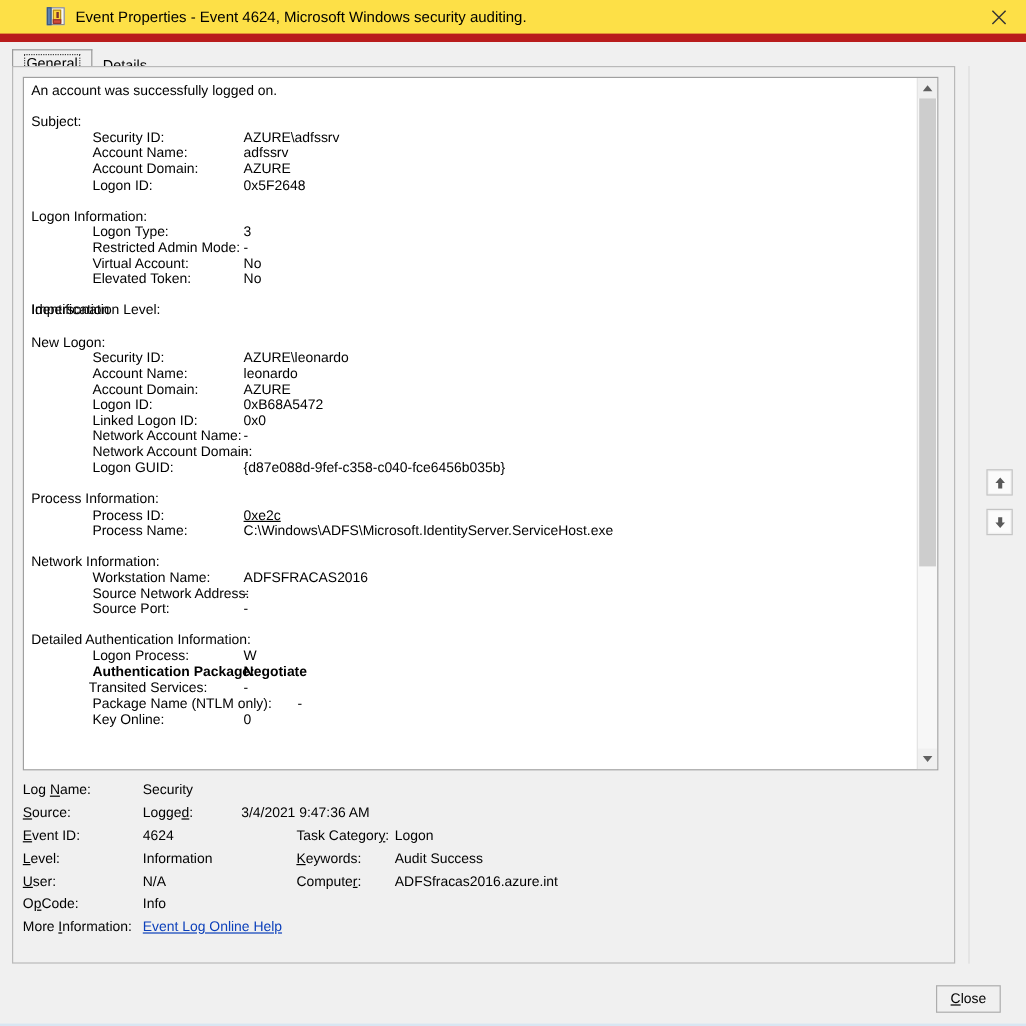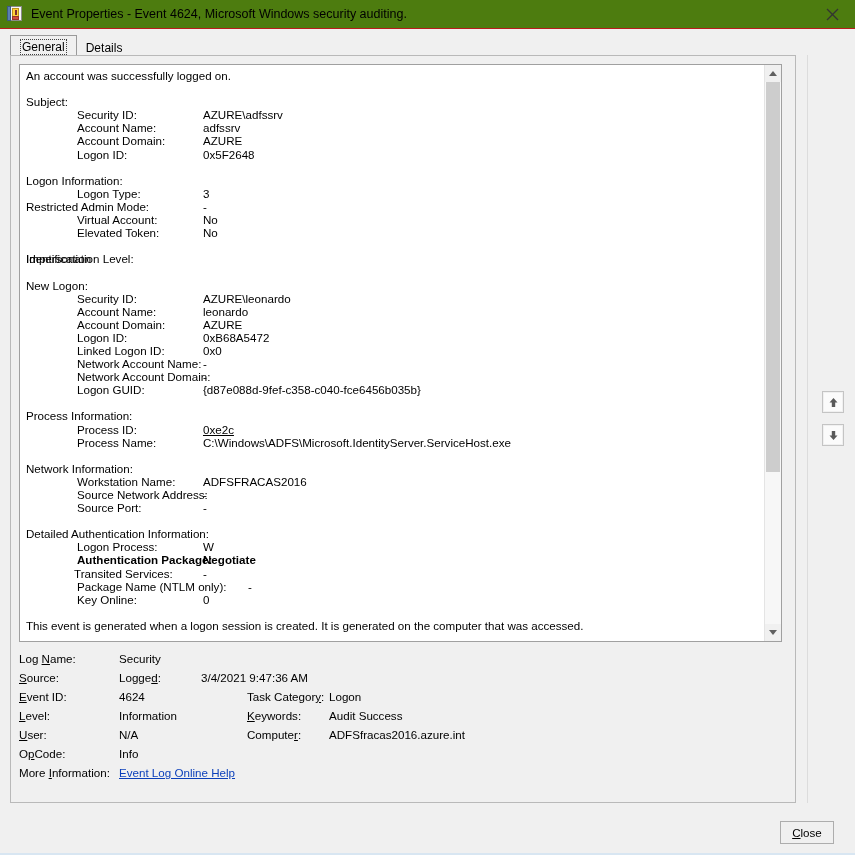--- a/index.html
+++ b/index.html
@@ -14,25 +14,26 @@
     font-family: "Liberation Sans", sans-serif;
     font-size: 12px;
     color: #000;
     overflow: hidden;
     position: relative;
   }
 
   
   .titlebar {
     height: 28px;
-    background: #4d7c0f;
+    background: #fde047;
     display: flex;
     align-items: center;
     position: relative;
-    border-bottom: 1px solid #b91c1c;
+    border-bottom: 7px solid #b91c1c;
+    padding-left: 32px;
   }
   .title-icon {
     width: 16px;
     height: 16px;
     margin-left: 7px;
     margin-right: 8px;
     position: relative;
     flex: 0 0 auto;
   }
   .title-icon .book {
@@ -339,21 +340,21 @@
         <div class="desc-line"><span class="lbl" style="margin-left: 0px;">An account was successfully logged on.</span></div>
         <div class="desc-line">&nbsp;</div>
         <div class="desc-line"><span class="lbl" style="margin-left: 0px;">Subject:</span></div>
         <div class="desc-line" style="position: relative;"><span class="lbl" style="margin-left: 51px;">Security ID:</span><span class="val" style="position: absolute; left: 177px;">AZURE\adfssrv</span></div>
         <div class="desc-line" style="position: relative;"><span class="lbl" style="margin-left: 51px;">Account Name:</span><span class="val" style="position: absolute; left: 177px;">adfssrv</span></div>
         <div class="desc-line" style="position: relative;"><span class="lbl" style="margin-left: 51px;">Account Domain:</span><span class="val" style="position: absolute; left: 177px;">AZURE</span></div>
         <div class="desc-line" style="position: relative;"><span class="lbl" style="margin-left: 51px;">Logon ID:</span><span class="val" style="position: absolute; left: 177px;">0x5F2648</span></div>
         <div class="desc-line">&nbsp;</div>
         <div class="desc-line"><span class="lbl" style="margin-left: 0px;">Logon Information:</span></div>
         <div class="desc-line" style="position: relative;"><span class="lbl" style="margin-left: 51px;">Logon Type:</span><span class="val" style="position: absolute; left: 177px;">3</span></div>
-        <div class="desc-line" style="position: relative;"><span class="lbl" style="">Restricted Admin Mode:</span><span class="val" style="position: absolute; left: 177px;">-</span></div>
+        <div class="desc-line" style="position: relative;"><span class="lbl" style="margin-left: 51px;">Restricted Admin Mode:</span><span class="val" style="position: absolute; left: 177px;">-</span></div>
         <div class="desc-line" style="position: relative;"><span class="lbl" style="margin-left: 51px;">Virtual Account:</span><span class="val" style="position: absolute; left: 177px;">No</span></div>
         <div class="desc-line" style="position: relative;"><span class="lbl" style="margin-left: 51px;">Elevated Token:</span><span class="val" style="position: absolute; left: 177px;">No</span></div>
         <div class="desc-line">&nbsp;</div>
         <div class="desc-line" style="position: relative;"><span class="lbl" style="margin-left: 0px;">Impersonation Level:</span><span class="val" style="position: absolute; left: 0px;">Identification</span></div>
         <div class="desc-line">&nbsp;</div>
         <div class="desc-line"><span class="lbl" style="margin-left: 0px;">New Logon:</span></div>
         <div class="desc-line" style="position: relative;"><span class="lbl" style="margin-left: 51px;">Security ID:</span><span class="val" style="position: absolute; left: 177px;">AZURE\leonardo</span></div>
         <div class="desc-line" style="position: relative;"><span class="lbl" style="margin-left: 51px;">Account Name:</span><span class="val" style="position: absolute; left: 177px;">leonardo</span></div>
         <div class="desc-line" style="position: relative;"><span class="lbl" style="margin-left: 51px;">Account Domain:</span><span class="val" style="position: absolute; left: 177px;">AZURE</span></div>
         <div class="desc-line" style="position: relative;"><span class="lbl" style="margin-left: 51px;">Logon ID:</span><span class="val" style="position: absolute; left: 177px;">0xB68A5472</span></div>
@@ -371,21 +372,20 @@
         <div class="desc-line" style="position: relative;"><span class="lbl" style="margin-left: 51px;">Source Network Address:</span><span class="val" style="position: absolute; left: 177px;">-</span></div>
         <div class="desc-line" style="position: relative;"><span class="lbl" style="margin-left: 51px;">Source Port:</span><span class="val" style="position: absolute; left: 177px;">-</span></div>
         <div class="desc-line">&nbsp;</div>
         <div class="desc-line"><span class="lbl" style="margin-left: 0px;">Detailed Authentication Information:</span></div>
         <div class="desc-line" style="position: relative;"><span class="lbl" style="margin-left: 51px;">Logon Process:</span><span class="val" style="position: absolute; left: 177px;">W</span></div>
         <div class="desc-line" style="position: relative; font-weight: bold;"><span class="lbl" style="margin-left: 51px;">Authentication Package:</span><span class="val" style="position: absolute; left: 177px;">Negotiate</span></div>
         <div class="desc-line" style="position: relative;"><span class="lbl" style="margin-left: 48px;">Transited Services:</span><span class="val" style="position: absolute; left: 177px;">-</span></div>
         <div class="desc-line" style="position: relative;"><span class="lbl" style="margin-left: 51px;">Package Name (NTLM only):</span><span class="val" style="position: absolute; left: 222px;">-</span></div>
         <div class="desc-line" style="position: relative;"><span class="lbl" style="margin-left: 51px;">Key Online:</span><span class="val" style="position: absolute; left: 177px;">0</span></div>
         <div class="desc-line">&nbsp;</div>
-        <div class="desc-line"><span class="lbl" style="margin-left: 0px;">This event is generated when a logon session is created. It is generated on the computer that was accessed.</span></div>
       </div>
 
     <div class="vscroll">
       <div class="sb-btn sb-up">
         <span class="sb-arrow up"></span>
       </div>
       <div class="sb-track">
         <div class="sb-thumb" style="top: 0%; height: 72%;"></div>
       </div>
       <div class="sb-btn sb-down">

